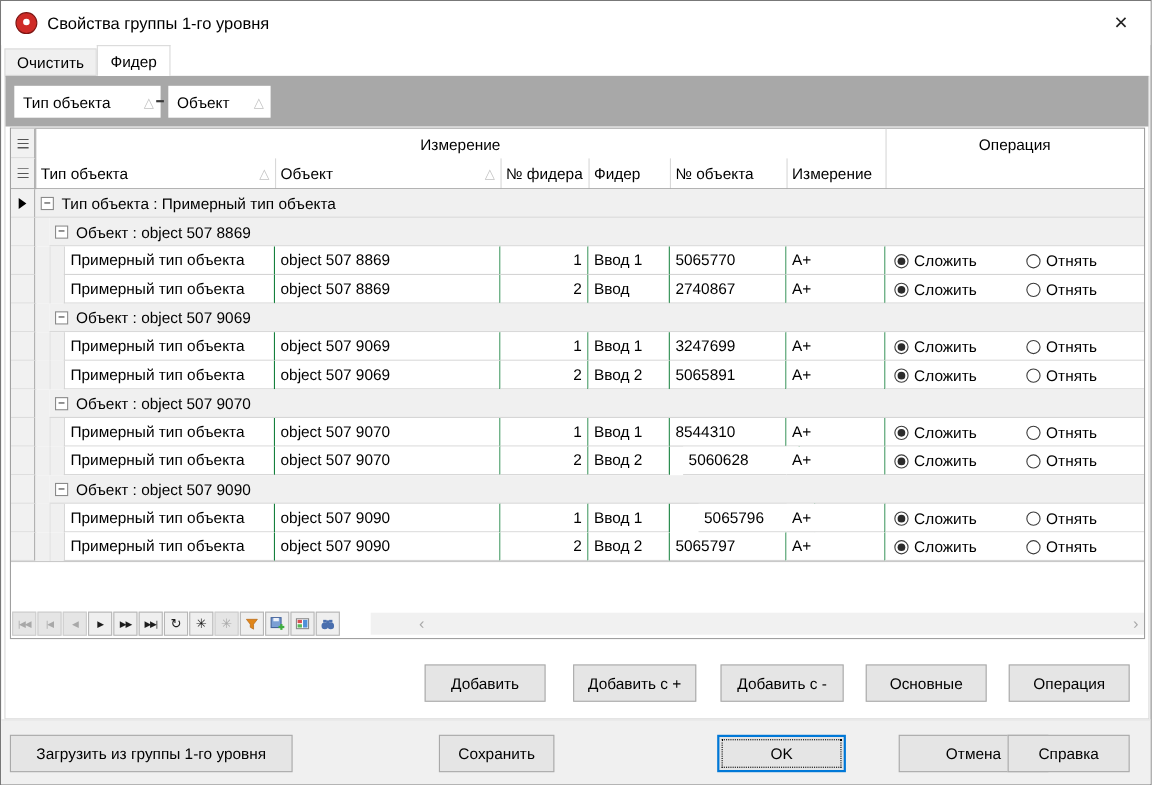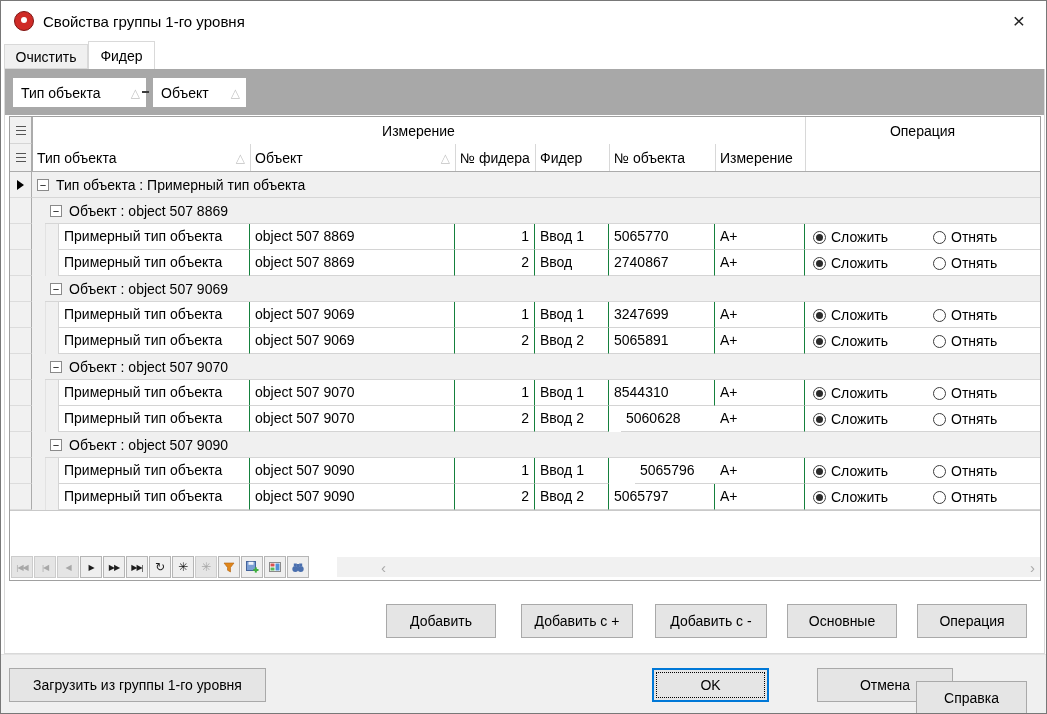--- a/index.html
+++ b/index.html
@@ -397,18 +397,19 @@
   <div class="btn-row-mid">
     <div class="btn" style="left:385px;width:110px;">Добавить</div>
     <div class="btn" style="left:520px;width:112px;">Добавить с +</div>
     <div class="btn" style="left:654px;width:112px;">Добавить с -</div>
     <div class="btn" style="left:786px;width:110px;">Основные</div>
     <div class="btn" style="left:916px;width:110px;">Операция</div>
   </div>
 
   <div class="footer">
     <div class="btn" style="left:8px;width:257px;">Загрузить из группы 1-го уровня</div>
+    <div class="btn" style="left:398px;width:105px;">Сохранить</div>
     <div class="btn ok" style="left:651px;width:117px;">OK</div>
     <div class="btn" style="left:816px;width:136px;">Отмена</div>
-    <div class="btn" style="left:915px;width:111px;margin-top:13px;">Справка</div>
+    <div class="btn" style="left:915px;width:111px;">Справка</div>
   </div>
 
 </div>
 
 </body></html>

